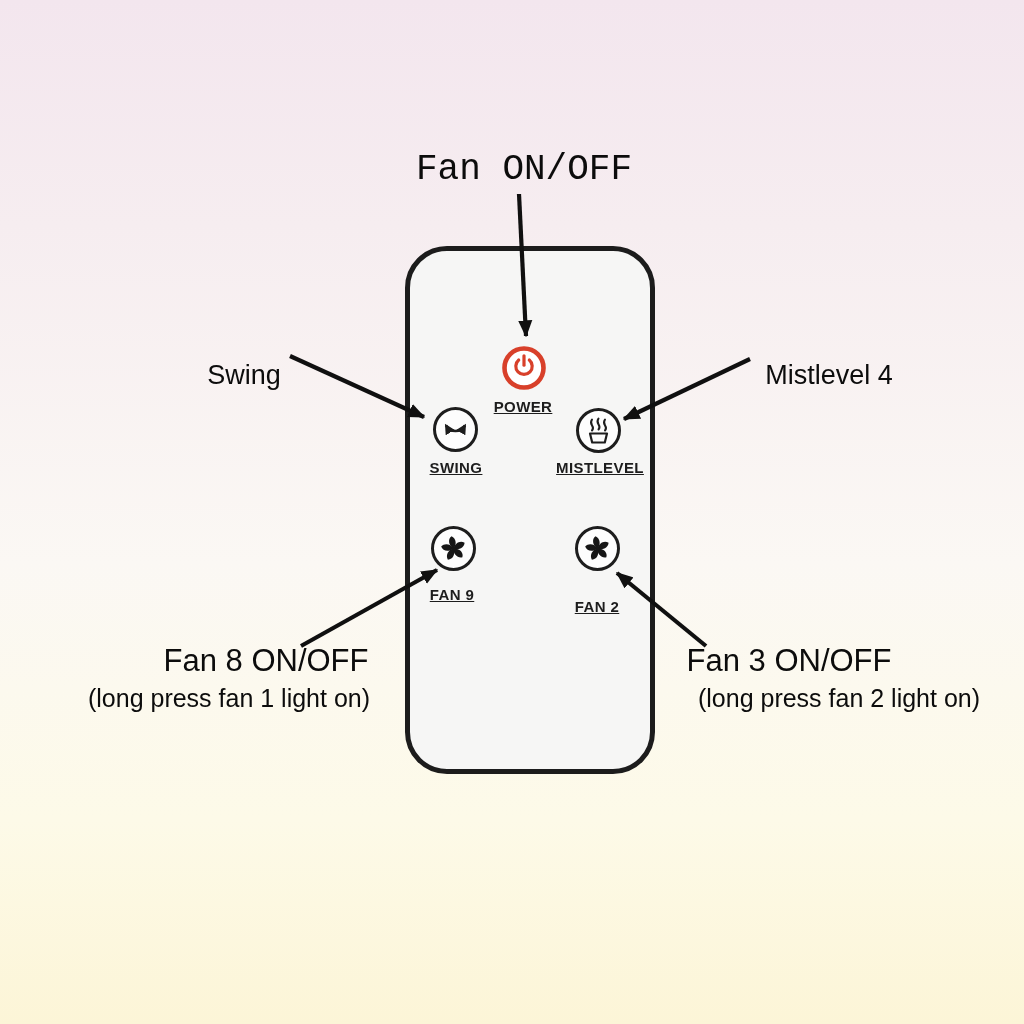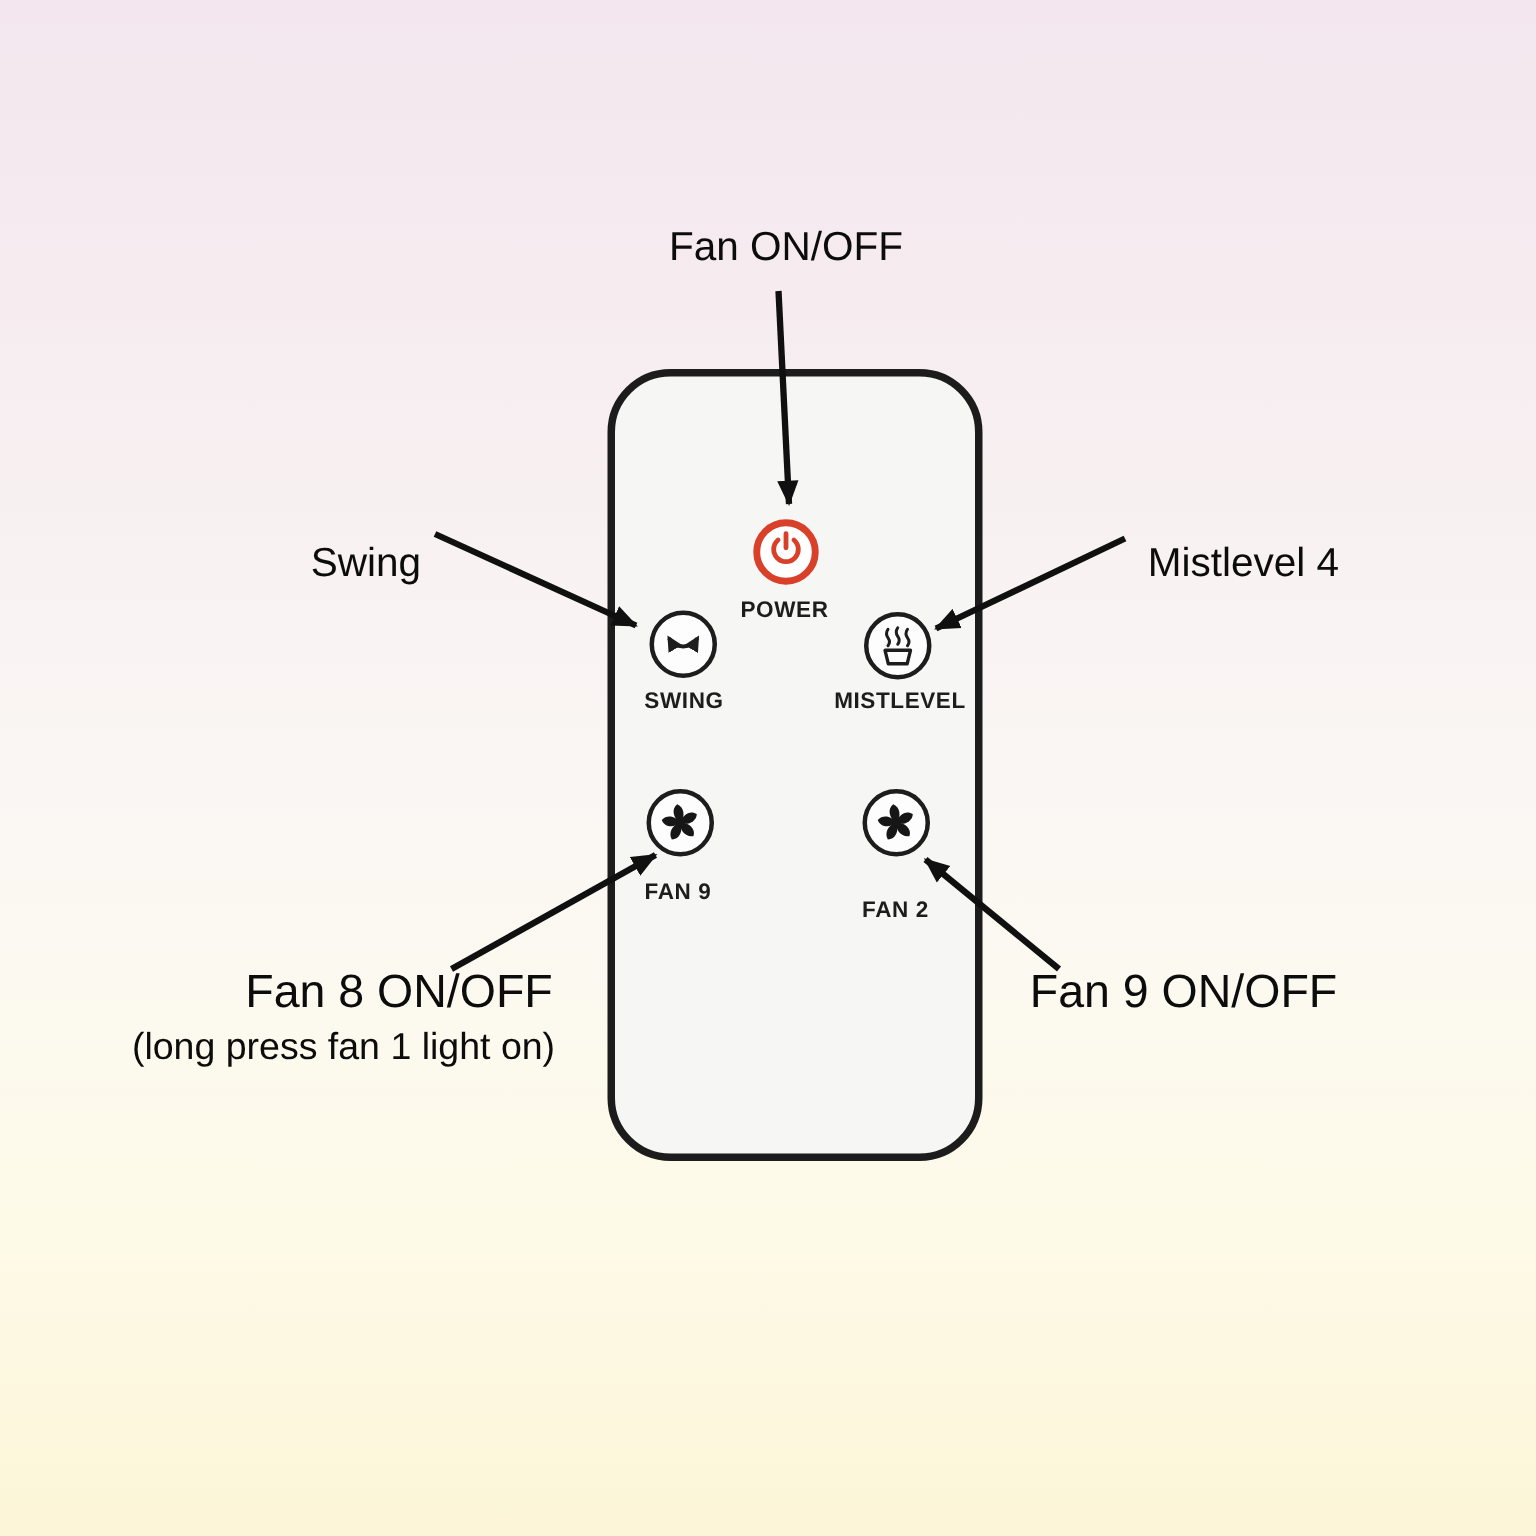--- a/index.html
+++ b/index.html
@@ -17,28 +17,28 @@
   .remote{
     position:absolute;left:405px;top:246px;width:250px;height:528px;
     box-sizing:border-box;border:5px solid var(--outline,#1c1c1c);
     border-radius:42px;background:var(--remote-body,#f6f6f5);
   }
   .btn{position:absolute;border-radius:50%;}
   .btn svg{display:block;}
   .btn-label{
     position:absolute;transform:translateX(-50%);
     font-size:15px;font-weight:bold;color:#1d1d1d;letter-spacing:.4px;
-    white-space:nowrap;line-height:16px;
+    white-space:nowrap;line-height:16px;text-decoration:underline;
   }
   
   .ann{
     position:absolute;transform:translateX(-50%);
     white-space:nowrap;color:#0c0c0c;line-height:1.15;
   }
-  .ann-title{font-size:27px;}
+  .ann-title{font-size:36px;font-family:Liberation Mono, monospace;}
   .ann-side{font-size:27px;}
   .ann-big{font-size:31px;}
   .ann-note{font-size:25px;}
   
   .arrows{position:absolute;left:0;top:0;pointer-events:none;}
 </style>
 </head>
 <body style="--power-red: #d8402a; --arrow: #101010; --outline: #1c1c1c; --remote-body: #f6f6f5; --bg-top: #f3e6ee; --bg-mid: #fbf8f4; --bg-bottom: #fcf5d7;">
 
 <div class="stage">
@@ -111,21 +111,22 @@
 
   <div class="ann ann-title" style="left:524px;top:149px;">Fan ON/OFF</div>
 
   <div class="ann ann-side" style="left:244px;top:360px;">Swing</div>
 
   <div class="ann ann-side" style="left:829px;top:360px;">Mistlevel 4</div>
 
   <div class="ann ann-big" style="left:266px;top:643px;">Fan 8 ON/OFF</div>
   <div class="ann ann-note" style="left:229px;top:684px;">(long press fan 1 light on)</div>
 
-  <div class="ann ann-big" style="left:789px;top:643px;">Fan 9 ON/OFF</div>
+  <div class="ann ann-big" style="left:789px;top:643px;">Fan 3 ON/OFF</div>
+  <div class="ann ann-note" style="left:839px;top:684px;">(long press fan 2 light on)</div>
 
   <svg class="arrows" width="1024" height="1024" viewBox="0 0 1024 1024">
     <defs>
       <marker id="arrHead" viewBox="0 0 12 10" refX="11" refY="5" markerWidth="17" markerHeight="15" markerUnits="userSpaceOnUse" orient="auto">
         <polygon points="0,0 12,5 0,10" fill="var(--arrow,#101010)"></polygon>
       </marker>
     </defs>
     <g stroke="var(--arrow,#101010)" stroke-width="4.2" fill="none">
       <line x1="519" y1="194" x2="526" y2="336" marker-end="url(#arrHead)"></line>
       <line x1="290" y1="356" x2="424" y2="417" marker-end="url(#arrHead)"></line>

